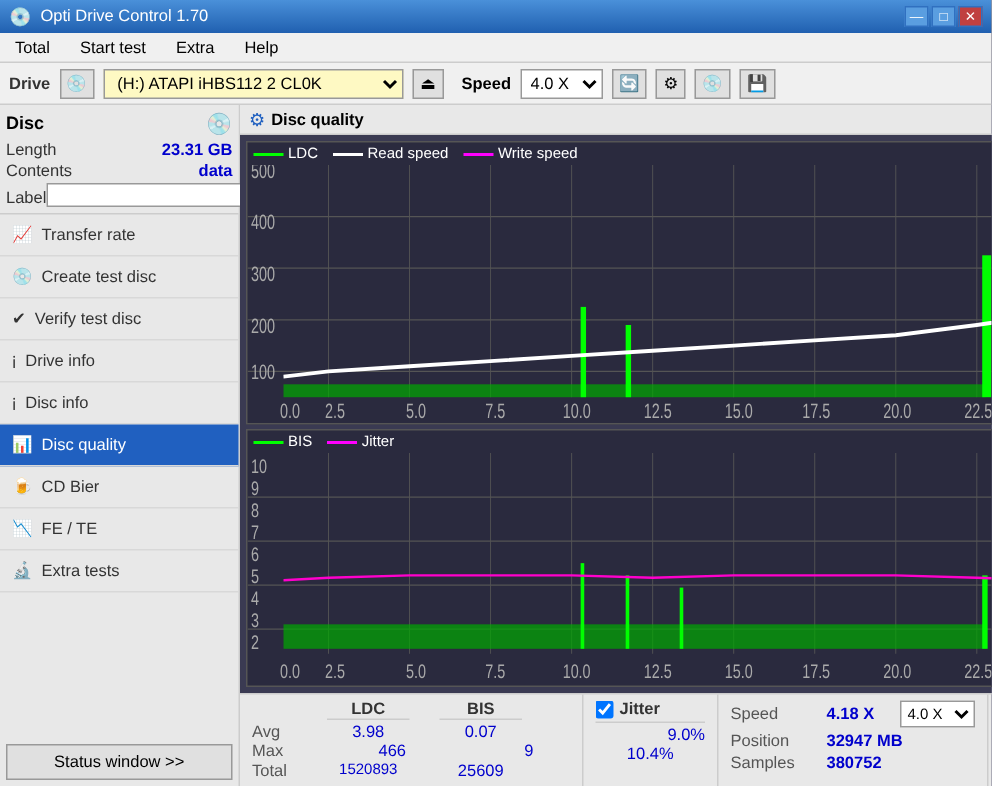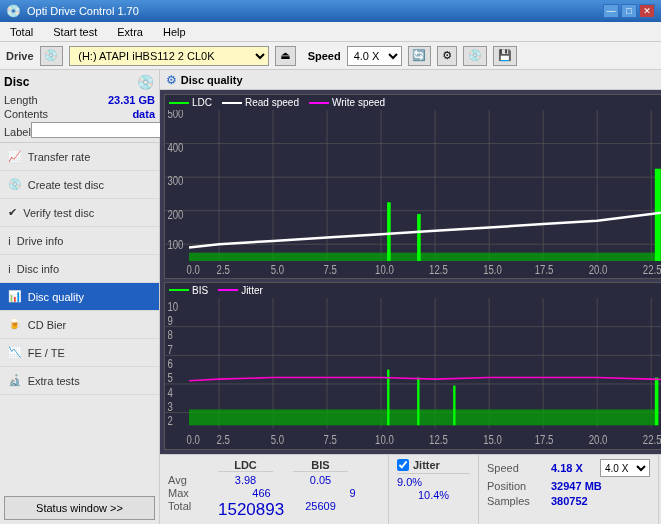--- a/index.html
+++ b/index.html
@@ -518,40 +518,40 @@
 
       <div style="display:flex; flex-direction:column; padding:4px 8px; border-right:1px solid #ccc; min-width:160px;">
         <div style="display:flex; gap:20px; margin-bottom:2px;">
           <span style="width:30px;font-size:11px;color:#555;"></span>
           <span style="width:55px;font-size:11px;font-weight:bold;text-align:center;color:#333;border-bottom:1px solid #ccc;">LDC</span>
           <span style="width:55px;font-size:11px;font-weight:bold;text-align:center;color:#333;border-bottom:1px solid #ccc;">BIS</span>
         </div>
         <div style="display:flex; gap:20px; margin-bottom:1px;">
           <span style="width:30px;font-size:11px;color:#555;">Avg</span>
           <span style="width:55px;font-size:11px;color:#0000cc;text-align:center;">3.98</span>
-          <span style="width:55px;font-size:11px;color:#0000cc;text-align:center;">0.05</span>
+          <span style="width:55px;font-size:11px;color:#0000cc;text-align:center;">0.07</span>
         </div>
         <div style="display:flex; gap:36px; margin-bottom:1px;">
           <span style="width:30px;font-size:11px;color:#555;">Max</span>
           <span style="width:55px;font-size:11px;color:#0000cc;text-align:center;">466</span>
           <span style="width:55px;font-size:11px;color:#0000cc;text-align:center;">9</span>
         </div>
         <div style="display:flex; gap:20px;">
           <span style="width:30px;font-size:11px;color:#555;">Total</span>
-          <span style="width:55px;font-size:17px;color:#0000cc;text-align:center;">1520893</span>
+          <span style="width:55px;font-size:10px;color:#0000cc;text-align:center;">1520893</span>
           <span style="width:55px;font-size:11px;color:#0000cc;text-align:center;">25609</span>
         </div>
       </div>
 
       <div style="display:flex; flex-direction:column; padding:4px 8px; border-right:1px solid #ccc; min-width:90px;">
         <div style="display:flex; align-items:center; gap:4px; margin-bottom:2px; border-bottom:1px solid #ccc; padding-bottom:2px;">
           <input type="checkbox" checked="" style="width: 12px; height: 12px;">
           <span style="font-size:11px;font-weight:bold;color:#333;">Jitter</span>
         </div>
-        <div style="font-size:11px;color:#0000cc;text-align:left;margin-bottom:1px;">9.0%</div>
+        <div style="font-size:11px;color:#0000cc;text-align:right;margin-bottom:1px;">9.0%</div>
         <div style="font-size:11px;color:#0000cc;text-align:center;">10.4%</div>
       </div>
 
       <div style="display:flex; flex-direction:column; padding:4px 8px; border-right:1px solid #ccc; flex:1;">
         <div style="display:flex; align-items:center; gap:4px; margin-bottom:3px;">
           <span style="font-size:11px;color:#555;width:60px;">Speed</span>
           <span style="font-size:11px;color:#0000cc;font-weight:bold;min-width:45px;">4.18 X</span>
           <select class="speed-select-sm">
             <option>4.0 X</option>
           </select>

